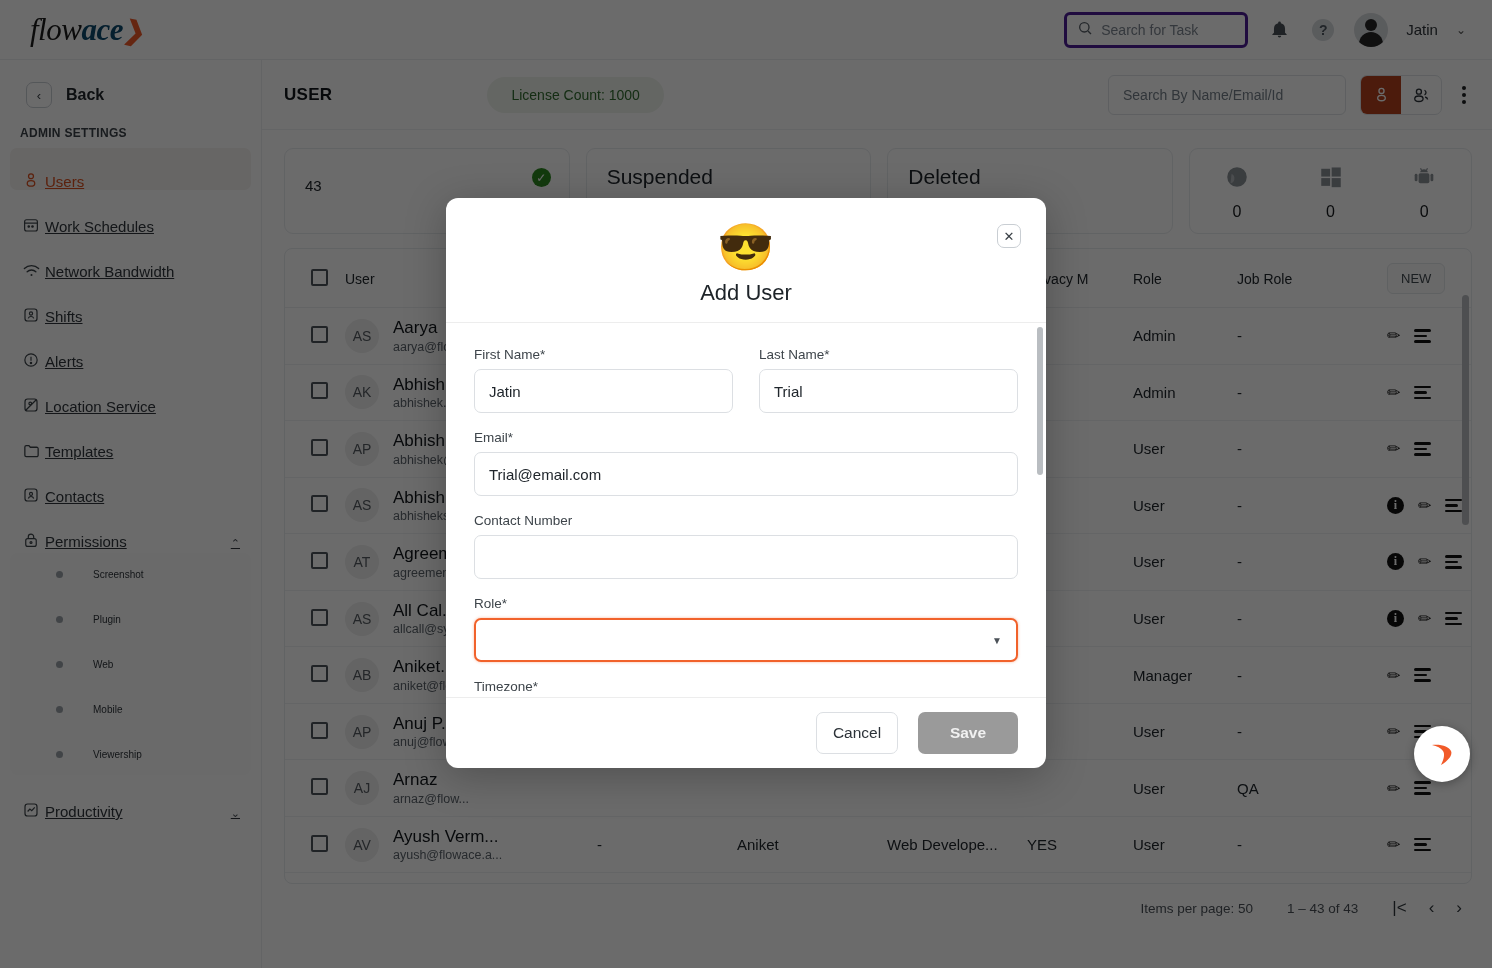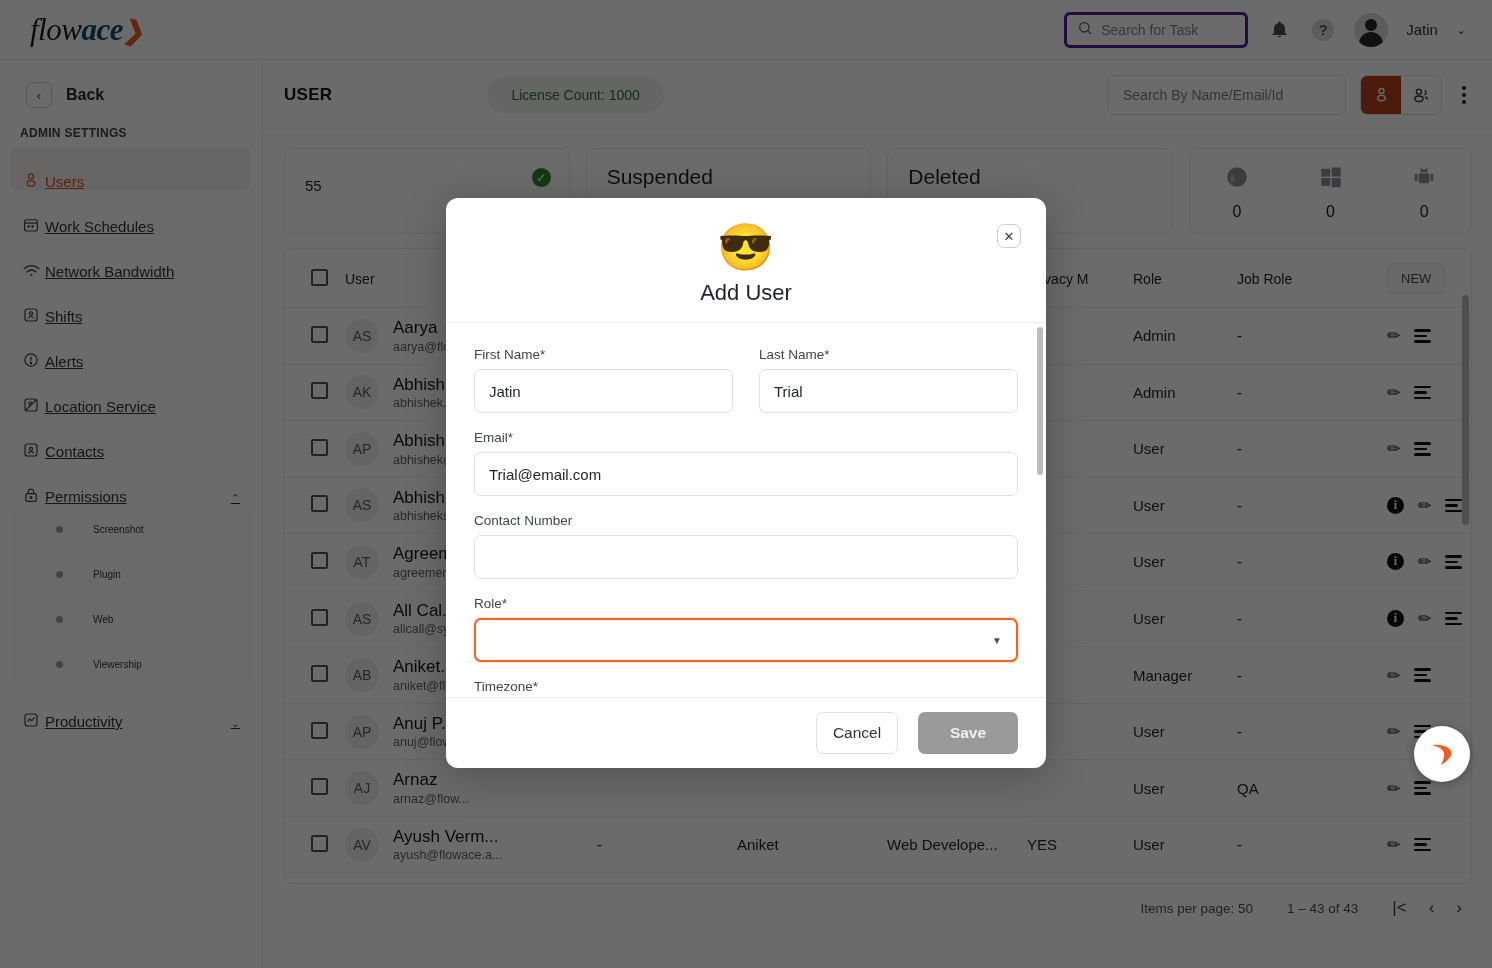--- a/index.html
+++ b/index.html
@@ -317,20 +317,28 @@
         <span class="nico">
           <svg width="18" height="18" viewBox="0 0 24 24" fill="none" stroke="#3b4248" stroke-width="1.6">
               <rect x="4" y="4" width="16" height="16" rx="3.5"></rect>
               <circle cx="11" cy="10" r="1.8"></circle>
               <line x1="5" y1="19" x2="19" y2="5"></line>
             </svg>
         </span>
         <span>Location Service</span>
       </div>
 
+      <div class="nav-item">
+        <span class="nico">
+          <svg width="19" height="19" viewBox="0 0 24 24" fill="none" stroke="#3b4248" stroke-width="1.6">
+              <path d="M3.6 18V7.5a1.8 1.8 0 0 1 1.8-1.8h3.3l1.8 2.2h8.1a1.8 1.8 0 0 1 1.8 1.8V18a1.8 1.8 0 0 1-1.8 1.8H5.4A1.8 1.8 0 0 1 3.6 18z"></path>
+            </svg>
+        </span>
+        <span>Templates</span>
+      </div>
 
       <div class="nav-item">
         <span class="nico">
           <svg width="18" height="18" viewBox="0 0 24 24" fill="none" stroke="#3b4248" stroke-width="1.6">
               <rect x="4" y="4" width="16" height="16" rx="3.5"></rect>
               <circle cx="12" cy="10.5" r="2"></circle>
               <path d="M8.4 16.6a3.8 3.8 0 0 1 7.2 0"></path>
             </svg>
         </span>
         <span>Contacts</span>
@@ -353,20 +361,24 @@
           <span class="bullet"></span>
           <span>Screenshot</span>
         </div>
         <div class="sub-item">
           <span class="bullet"></span>
           <span>Plugin</span>
         </div>
         <div class="sub-item">
           <span class="bullet"></span>
           <span>Web</span>
+        </div>
+        <div class="sub-item">
+          <span class="bullet"></span>
+          <span>Mobile</span>
         </div>
         <div class="sub-item">
           <span class="bullet"></span>
           <span>Viewership</span>
         </div>
       </div>
 
       <div class="nav-item">
         <span class="nico">
           <svg width="18" height="18" viewBox="0 0 24 24" fill="none" stroke="#3b4248" stroke-width="1.6">
@@ -405,21 +417,21 @@
           <div class="kebab">
               <i></i>
               <i></i>
               <i></i>
             </div>
         </div>
       </div>
 
       <div class="stats">
         <div class="stat-card">
-          <div class="stat-val">55</div>
+          <div class="stat-val">43</div>
           <div class="check-badge">✓</div>
         </div>
         <div class="stat-card">
           <div class="stat-label">Suspended</div>
           <div class="stat-val"></div>
         </div>
         <div class="stat-card">
           <div class="stat-label">Deleted</div>
           <div class="stat-val"></div>
         </div>

